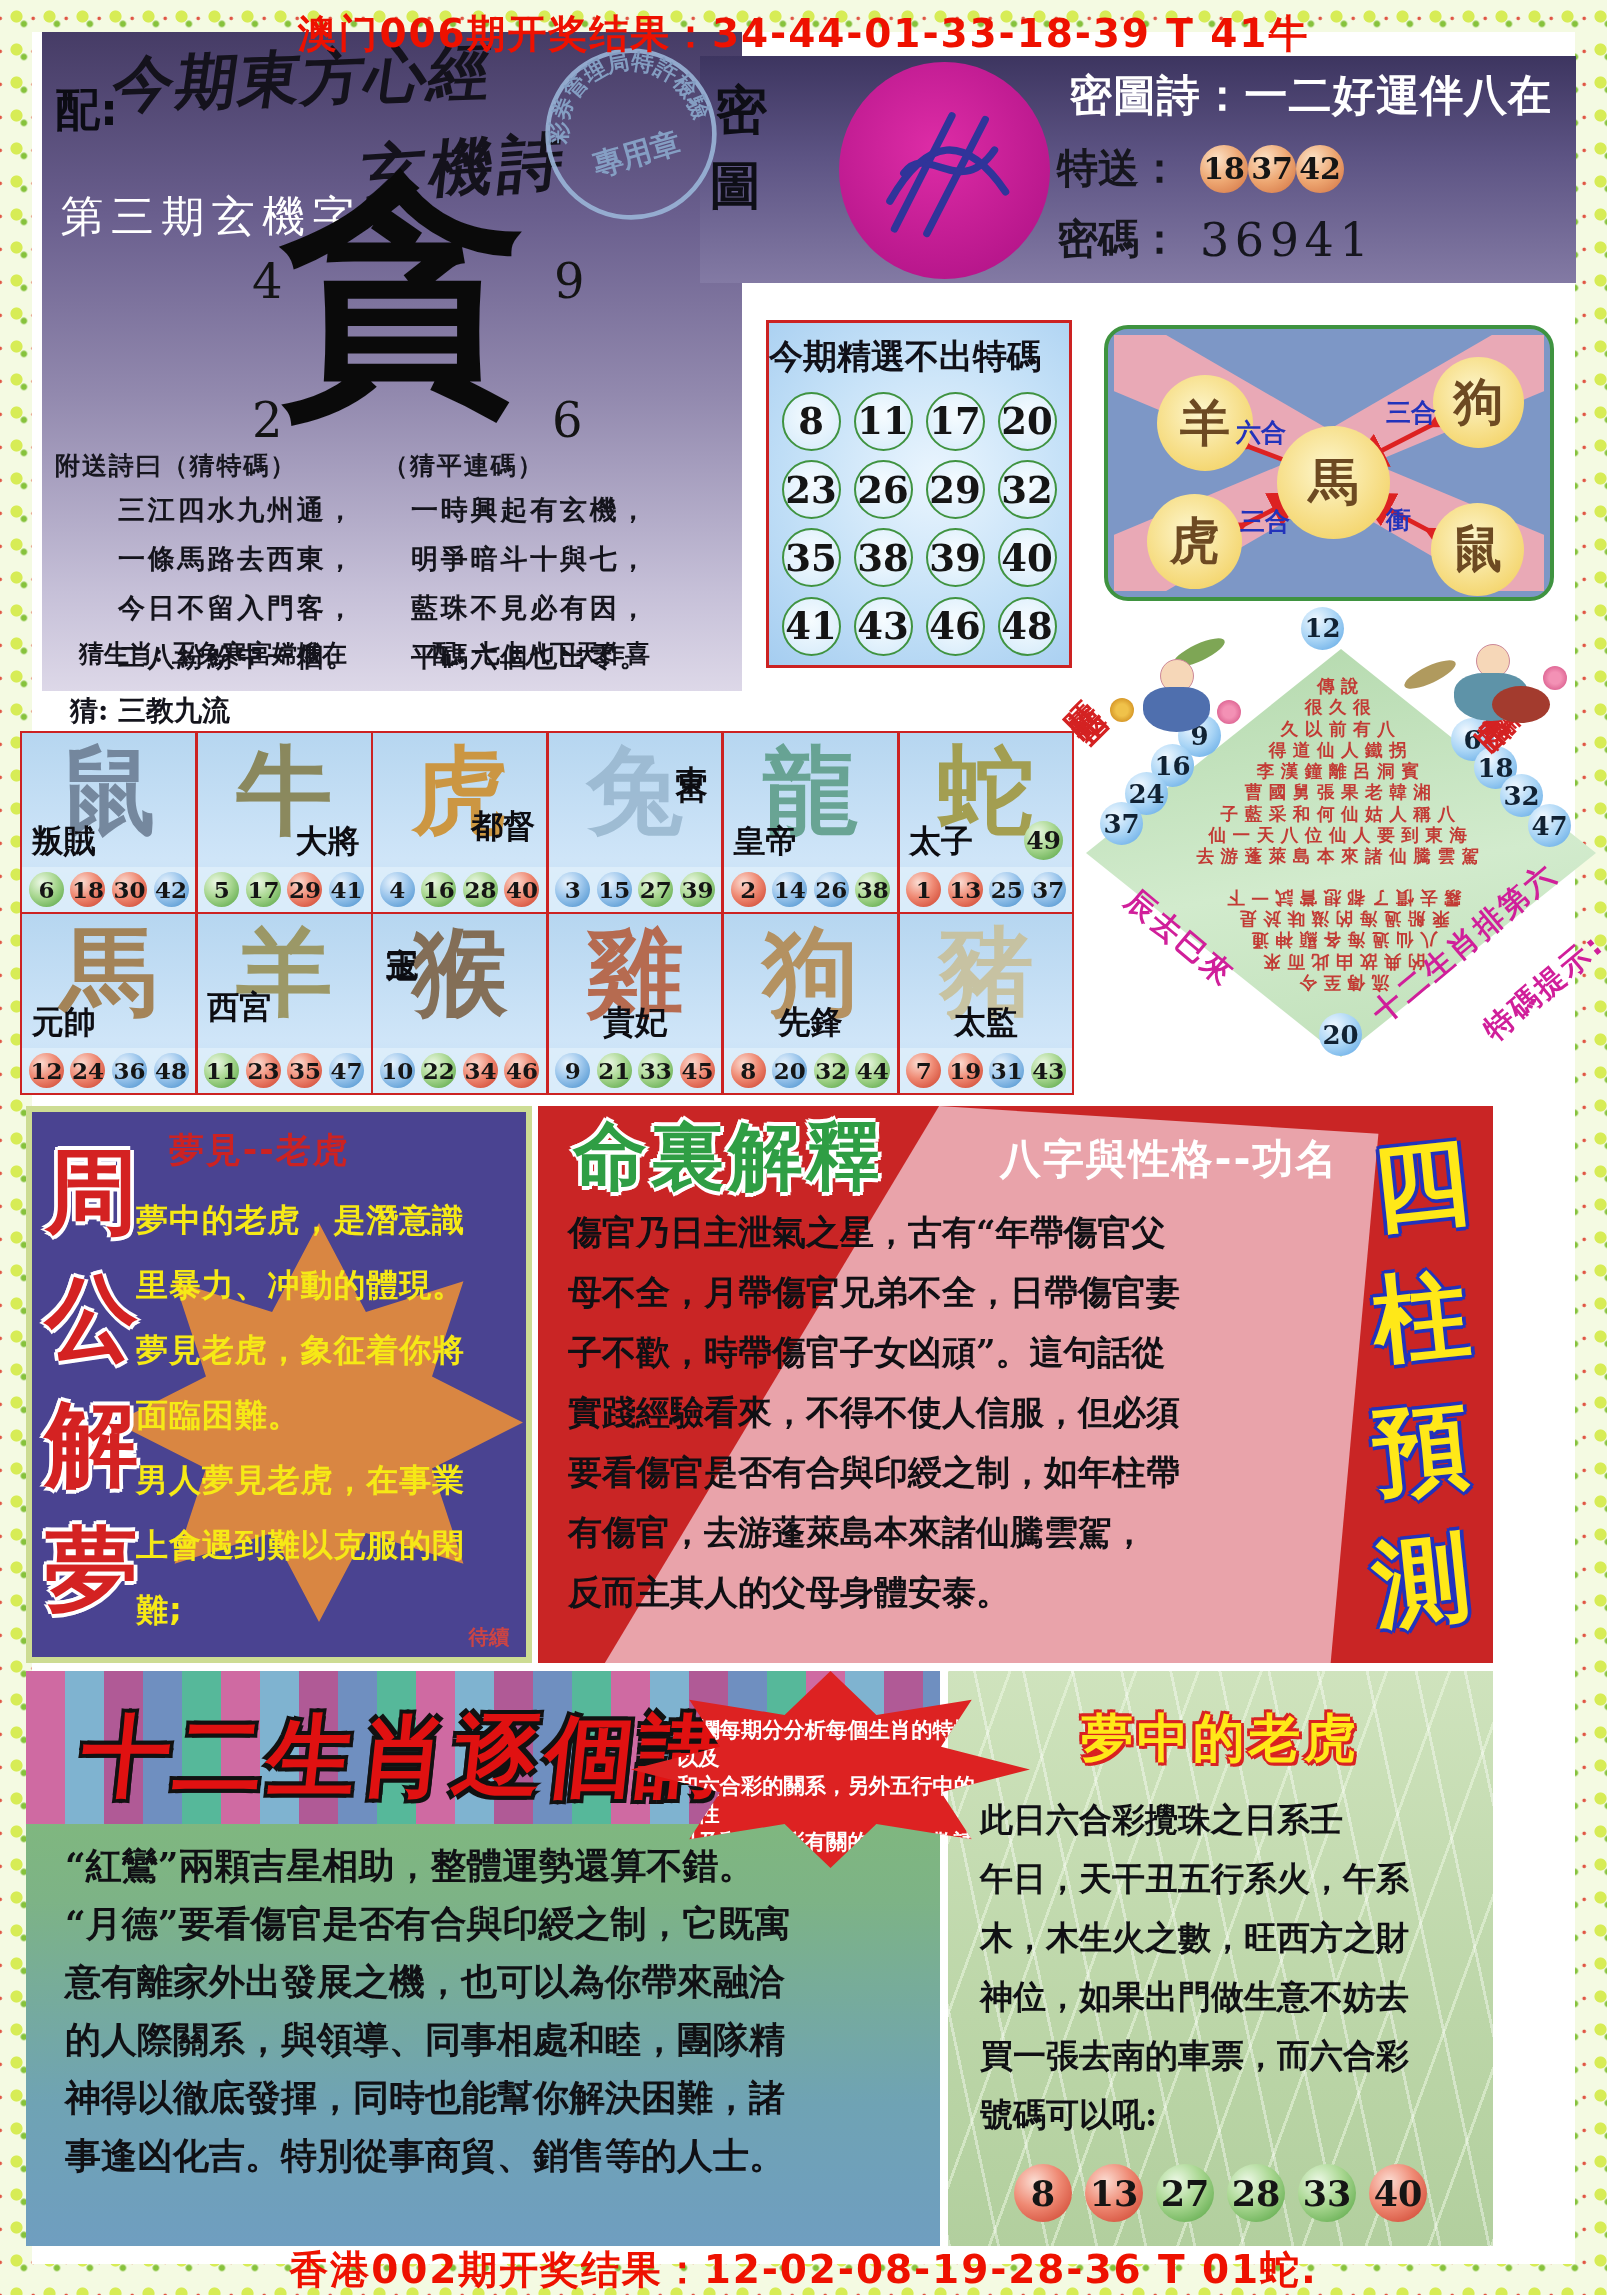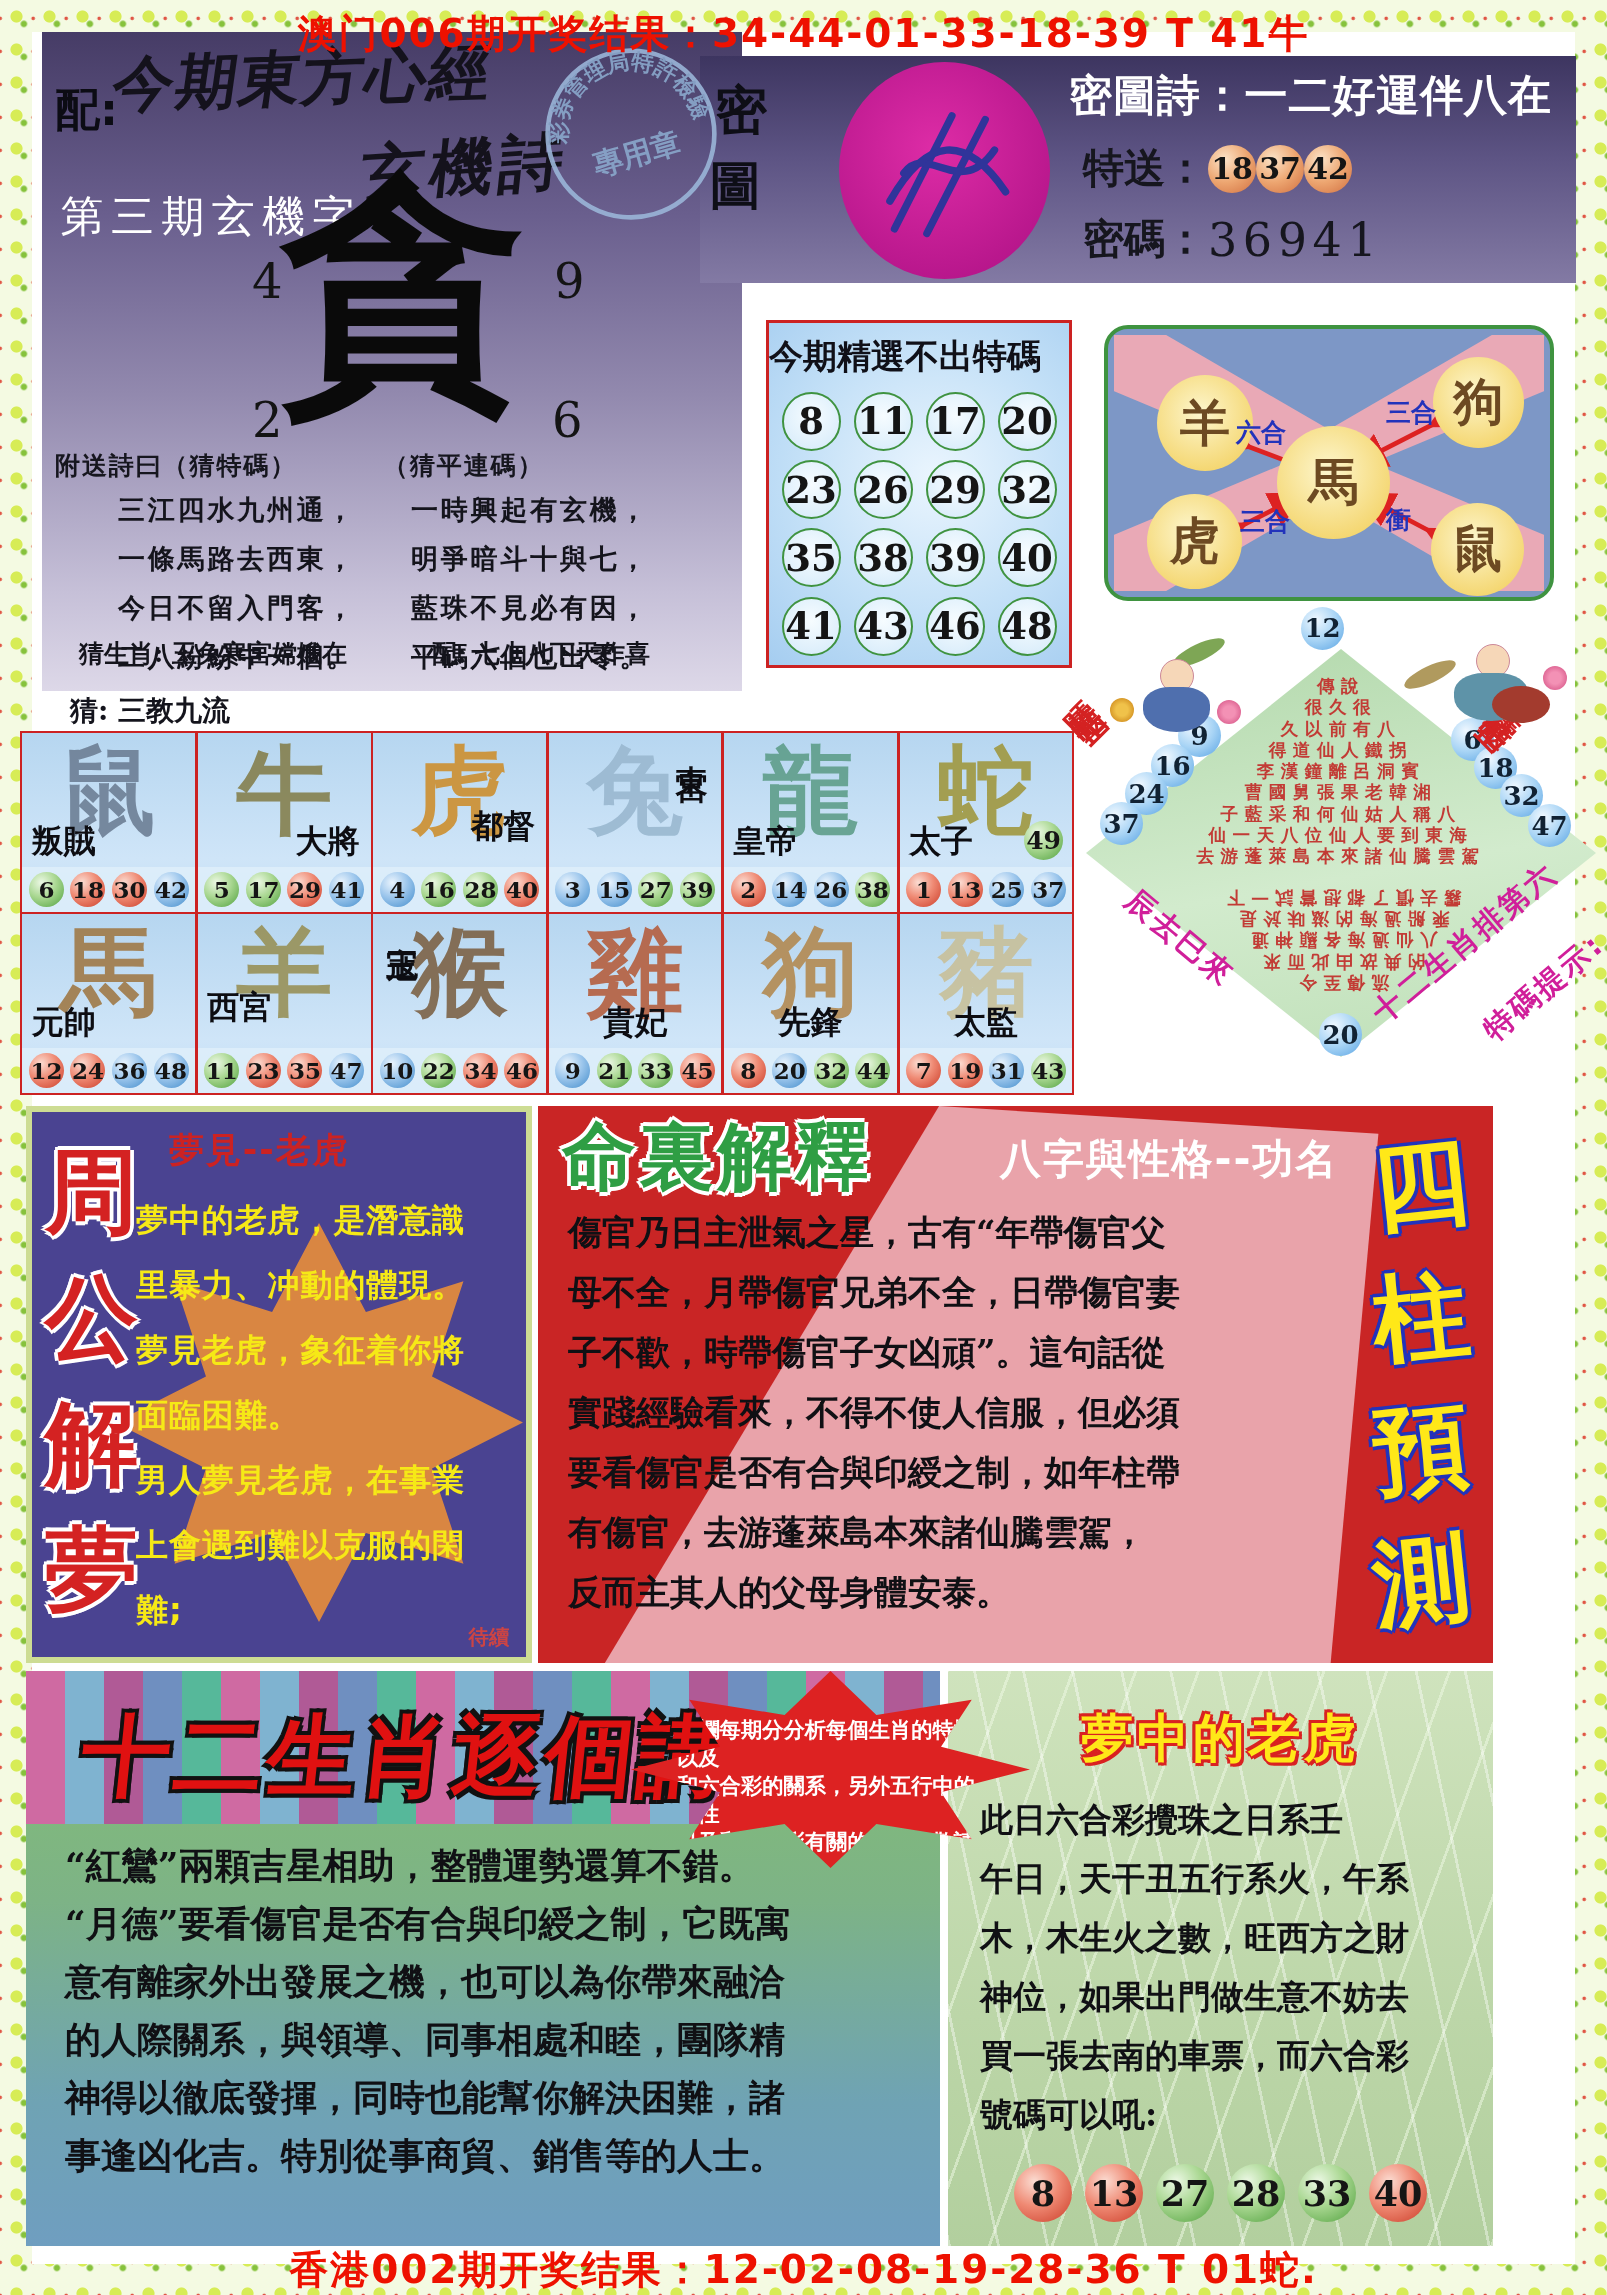--- a/index.html
+++ b/index.html
@@ -33,21 +33,21 @@
   .hint{font-size:25px;font-weight:bold;color:#14141c;font-family:"DejaVu Serif",serif;}
 
   
   #stamp{left:543px;top:46px;width:176px;height:176px;transform:rotate(-16deg);z-index:5;opacity:.9;}
 
   
   #secret{left:700px;top:56px;width:876px;height:227px;background:linear-gradient(180deg,#3d3560 0%,#5d5484 45%,#837aa4 100%);}
   .mi{font-size:52px;font-weight:bold;color:#0e0e16;font-family:"DejaVu Serif",serif;}
   #ellipse{left:139px;top:5.6px;width:211px;height:217px;border-radius:50%;background:radial-gradient(circle at 45% 40%,#dd2ca6,#b5158a 80%);}
   .spoem{left:369px;top:11px;font-size:43px;color:#fff;font-weight:bold;font-family:"DejaVu Serif",serif;letter-spacing:0.9px;}
-  .srow{left:383px;display:flex;align-items:center;gap:2px;}
+  .srow{left:357px;display:flex;align-items:center;gap:20px;}
   .slabel{font-size:41px;font-weight:bold;color:#16161e;}
   .scode{font-size:46px;color:#16161e;font-family:"DejaVu Serif",serif;letter-spacing:5.6px;}
 
   
   #exclude{left:766px;top:320px;width:306px;height:348px;background:radial-gradient(circle at 55% 45%,#eaf5fe 0%,#c3e0f7 55%,#a5cdf0 100%);border:3.7px solid #cc2222;box-sizing:border-box;}
   #exclude .xtitle{margin-top:11px;text-align:left;font-size:34px;font-weight:bold;color:#101018;font-family:"DejaVu Serif",serif;}
   #exclude .xgrid{display:flex;flex-wrap:wrap;justify-content:center;padding-top:7.4px;}
 
   
   .ball{display:inline-flex;align-items:center;justify-content:center;border-radius:50%;color:#151515;font-family:"DejaVu Serif",serif;font-weight:bold;box-sizing:border-box;}
@@ -108,21 +108,21 @@
   #dream .vt div{font-size:93px;line-height:126px;font-weight:bold;color:#d42222;font-family:"DejaVu Serif",serif;
     text-shadow:3.7px 0 0 #fff,-3.7px 0 0 #fff,0 3.7px 0 #fff,0 -3.7px 0 #fff,2.8px 2.8px 0 #fff,-2.8px -2.8px 0 #fff;}
   #dream .dh{position:absolute;left:137px;top:15px;font-size:35px;font-weight:bold;color:#cc2222;letter-spacing:1.9px;}
   #dream .dl{position:absolute;left:104px;top:76px;}
   #dream .dl .tline{font-size:32px;line-height:65px;font-weight:bold;color:#f6e916;letter-spacing:0.9px;}
   #dream .cont{position:absolute;right:16.7px;bottom:5.6px;font-size:20.4px;color:#cc4444;font-weight:bold;}
 
   
   #bazi{left:538px;top:1106px;width:955px;height:557px;background:#c92525;overflow:hidden;}
   #bazi .pinkpoly{position:absolute;inset:0;background:#e9a3aa;clip-path:polygon(42% 0,88% 5%,83% 100%,7% 100%);}
-  #bazi .bt{position:absolute;left:24px;top:1.9px;font-size:74px;font-weight:bold;color:#2f9e44;letter-spacing:3.7px;
+  #bazi .bt{position:absolute;left:35px;top:1.9px;font-size:74px;font-weight:bold;color:#2f9e44;letter-spacing:3.7px;
     text-shadow:3.7px 0 0 #fff,-3.7px 0 0 #fff,0 3.7px 0 #fff,0 -3.7px 0 #fff,2.8px 2.8px 0 #fff,-2.8px -2.8px 0 #fff;}
   #bazi .bs{position:absolute;left:462px;top:26px;font-size:41px;font-weight:bold;color:#fff;letter-spacing:1.9px;}
   #bazi .bl{position:absolute;left:30px;top:96px;}
   #bazi .bl .tline{font-size:34px;line-height:60px;font-weight:bold;color:#101014;font-family:"DejaVu Serif",serif;}
   #bazi .vt{position:absolute;right:24px;top:13px;}
   #bazi .vt div{font-size:96px;line-height:132px;font-weight:bold;color:#ffe818;font-family:"DejaVu Serif",serif;transform:rotate(-6deg);
     text-shadow:3.7px 0 0 #2233bb,-3.7px 0 0 #2233bb,0 3.7px 0 #2233bb,0 -3.7px 0 #2233bb,2.8px 2.8px 0 #2233bb,-2.8px -2.8px 0 #2233bb;}
 
   
   #talk{left:26px;top:1671px;width:914px;height:575px;overflow:visible;background:linear-gradient(180deg,#84bf72 0%,#7db386 40%,#6fa3b4 75%,#6f9ec0 100%);}

